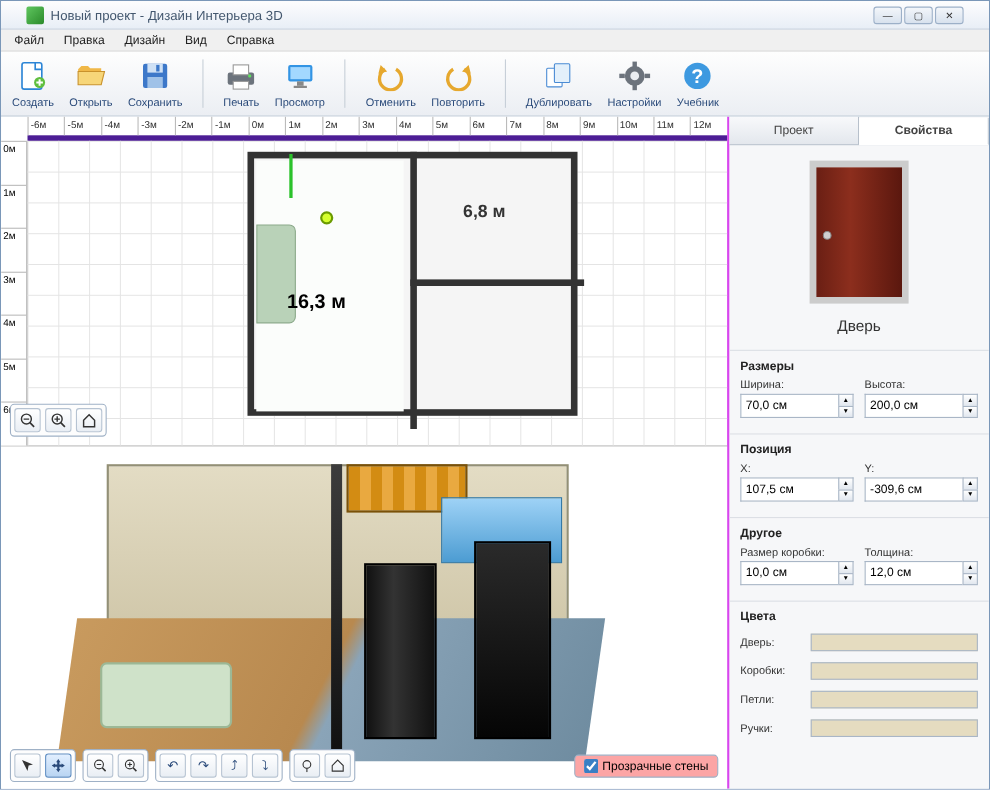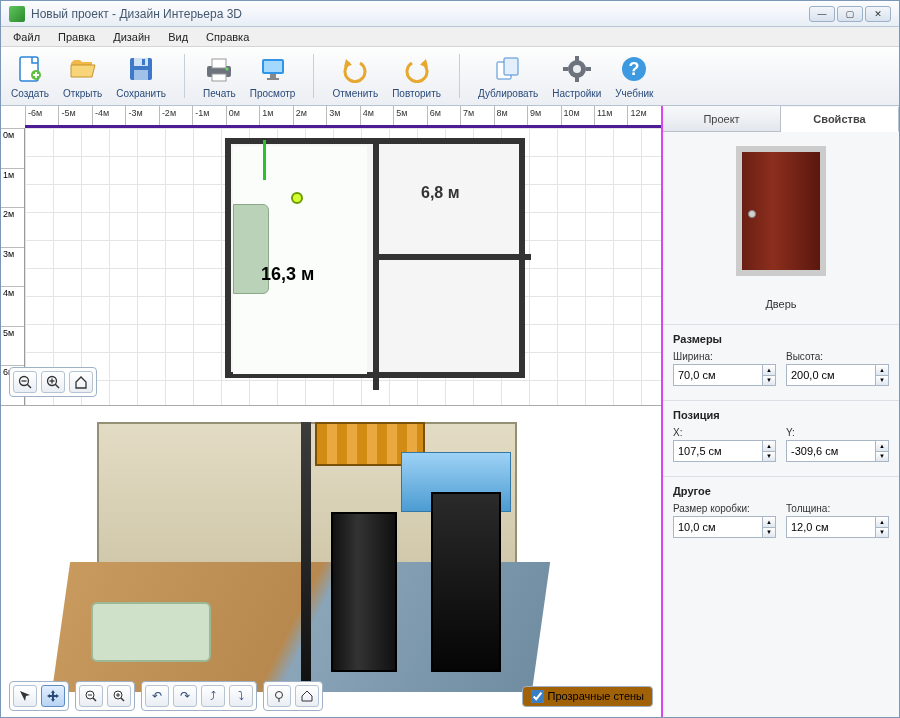--- a/index.html
+++ b/index.html
@@ -1,20 +1,20 @@
 <!DOCTYPE html>
 <html><head>
 <meta charset="utf-8">
 <style>
 * { box-sizing: border-box; margin: 0; padding: 0; font-family: Tahoma, Arial, sans-serif; }
 body { background: #ece8ff; width: 900px; height: 718px; overflow: hidden; font-size: 11px; }
 
 
 .window-frame { border: 1px solid #7a97b8; background: #fff; height: 100%; display: flex; flex-direction: column; }
-.titlebar { background: linear-gradient(#fdfdfe, #e8eef6); height: 26px; display: flex; align-items: center; padding: 0 8px; border-bottom: 1px solid #b9c6d6; }
+.titlebar { background: linear-gradient(#fdfdfe, #e8eef6); height: 26px; display: flex; align-items: center; padding: 0 23px; border-bottom: 1px solid #b9c6d6; }
 .titlebar .app-icon { width: 16px; height: 16px; background: linear-gradient(135deg,#5fc65f,#2a8a2a); border-radius: 2px; margin-right: 6px; }
 .titlebar .title { color: #44586f; font-size: 12px; flex: 1; }
 .win-btns { display: flex; gap: 2px; }
 .win-btn { width: 26px; height: 16px; border: 1px solid #9cb0c8; border-radius: 3px; background: linear-gradient(#f3f6fa,#d8e2ee); font-size: 9px; display:flex;align-items:center;justify-content:center; color:#333; }
 
 
 .menubar { background: #f0f0f0; border-bottom: 1px solid #d5d5d5; display: flex; height: 20px; align-items: center; padding: 0 4px; gap: 2px; }
 .menubar span { padding: 2px 8px; color: #222; cursor: default; text-align: right; }
 
 
@@ -22,21 +22,21 @@
 .toolbar-group { display: flex; gap: 14px; }
 .toolbar-sep { width: 1px; height: 44px; background: #c7cfd8; }
 .tool-btn { display: flex; flex-direction: column; align-items: center; gap: 3px; cursor: pointer; }
 .tool-btn .icon { width: 32px; height: 32px; display:flex;align-items:center;justify-content:center; }
 .tool-btn .lbl { font-size: 10px; color: #2a4a7a; }
 
 
 .main { flex: 1; display: flex; overflow: hidden; }
 .canvas-area { flex: 1; display: flex; flex-direction: column; background: #fff; }
 .plan-top { position: relative; height: 300px; border-bottom: 1px solid #aaa; }
-.ruler-h { position: absolute; top: 0; left: 24px; right: 0; height: 22px; background: #fff; border-bottom: 3px solid #4c1d95; display:flex; font-size:9px; color:#333; }
+.ruler-h { position: absolute; top: 0; left: 24px; right: 0; height: 22px; background: #fff; border-bottom: 5px solid #4c1d95; display:flex; font-size:9px; color:#333; }
 .ruler-h .tick-group { position:relative; flex:1; border-left:1px solid #bbb; }
 .ruler-h .tick-group span { position:absolute; top:2px; left:2px; }
 .ruler-v { position: absolute; top: 22px; left: 0; width: 24px; bottom: 0; background:#fff; border-right:1px solid #999; display:flex; flex-direction:column; font-size:9px; }
 .ruler-v .tick-group { position:relative; flex:1; border-top:1px solid #bbb; }
 .ruler-v .tick-group span { position:absolute; top:1px; left:2px; }
 
 .plan-grid { position:absolute; top:22px; left:24px; right:0; bottom:0;
   background-image: linear-gradient(#e4e4e4 1px, transparent 1px), linear-gradient(90deg,#e4e4e4 1px, transparent 1px);
   background-size: 28px 28px;
 }
@@ -61,32 +61,32 @@
 .r-sofa3d { position:absolute; left:30px; top:190px; width:120px; height:60px; background:#cfe2c9; border:2px solid #9cb896; border-radius:6px; }
 .r-tile { position:absolute; left:254px; top:10px; width:110px; height:44px; background:repeating-linear-gradient(90deg,#d38c13 0 10px,#e9a940 10px 20px); border:2px solid #7a5108; }
 .r-door { position:absolute; left:270px; top:100px; width:66px; height:160px; background:linear-gradient(90deg,#111,#333 40%,#111); border:2px solid #000; }
 .r-cab { position:absolute; left:370px; top:80px; width:70px; height:180px; background:linear-gradient(180deg,#2a2a2a,#050505); border:2px solid #000; }
 .r-blue { position:absolute; left:340px; top:40px; width:110px; height:60px; background:linear-gradient(180deg,#9ed2f6,#4c9cd2); border:1px solid #3479a6; }
 
 .bottom-toolbar { position:absolute; left:8px; bottom:6px; right:8px; display:flex; align-items:center; gap:6px; }
 .bt-group { display:flex; gap:4px; background:#fdfdfd; border:1px solid #9fb1c6; border-radius:4px; padding:3px; }
 .bt-btn { width:24px; height:22px; border:1px solid #b6c3d2; border-radius:3px; background:linear-gradient(#fff,#e9eef4); display:flex;align-items:center;justify-content:center; font-size:12px; color:#2a4a7a; }
 .bt-btn.active { background:linear-gradient(#e2efff,#b8d4f2); border-color:#5c8cc2; }
-.checkbox-row { margin-left:auto; display:flex; align-items:center; gap:4px; background:#a16207; border:1px solid #9fb1c6; border-radius:4px; padding:3px 8px; }
+.checkbox-row { margin-left:auto; display:flex; align-items:flex-end; gap:4px; background:#fca5a5; border:1px solid #9fb1c6; border-radius:4px; padding:3px 8px; }
 .checkbox-row input { accent-color:#3a7fc4; }
 
 
 .sidebar { width: 238px; background:#f6f7f9; border-left:2px solid #d946ef; display:flex; flex-direction:column; overflow-y:auto; }
 .tabs { display:flex; height:26px; border-bottom:1px solid #b7c0cb; }
 .tab { flex:1; display:flex; align-items:center; justify-content:center; background:linear-gradient(#f8f9fb,#e3e7ed); border-right:1px solid #b7c0cb; font-size:11px; color:#444; cursor:default; }
 .tab.active { background:#fff; border-bottom:1px solid #fff; position:relative; top:1px; font-weight:bold; }
 .preview { padding:14px; display:flex; flex-direction:column; align-items:center; }
 .door-prev { width:90px; height:130px; border:6px solid #ccc; background:linear-gradient(90deg,#6a1f14,#8c2e1d 40%,#5a170e); position:relative; }
 .door-knob { position:absolute; left:6px; top:58px; width:8px; height:8px; border-radius:50%; background:#d0d0d0; border:1px solid #888; }
-.prev-caption { margin-top:22px; font-size:11px; color:#333; }
+.prev-caption { margin-top:12px; font-size:14px; color:#333; }
 
 .section { padding:4px 10px 8px; border-top:1px solid #dcdfe5; }
 .section h4 { font-size:11px; font-weight:bold; color:#222; margin:4px 0 6px; }
 .field-row { display:flex; gap:10px; margin-bottom:6px; }
 .field { flex:1; }
 .field label { font-size:10px; color:#333; display:block; margin-bottom:2px; }
 .spinner { display:flex; height:22px; }
 .spinner input { flex:1; width:100%; border:1px solid #a9b6c6; border-right:none; padding:0 4px; font-size:11px; }
 .spinner .ctrls { width:14px; display:flex; flex-direction:column; }
 .spinner .ctrls div { flex:1; border:1px solid #a9b6c6; background:linear-gradient(#fff,#e1e7ef); font-size:6px; display:flex;align-items:center;justify-content:center; cursor:pointer; }
@@ -513,15 +513,34 @@
               <input value="12,0 см" style="">
               <div class="ctrls">
                   <div>▲</div>
                   <div>▼</div>
                 </div>
             </div>
           </div>
         </div>
       </div>
 
+      <div class="section">
+        <h4>Цвета</h4>
+        <div class="color-row">
+          <label>Дверь:</label>
+          <div class="color-swatch"></div>
+        </div>
+        <div class="color-row">
+          <label>Коробки:</label>
+          <div class="color-swatch"></div>
+        </div>
+        <div class="color-row">
+          <label>Петли:</label>
+          <div class="color-swatch"></div>
+        </div>
+        <div class="color-row">
+          <label>Ручки:</label>
+          <div class="color-swatch"></div>
+        </div>
+      </div>
     </div>
   </div>
 </div>
 
 </body></html>

